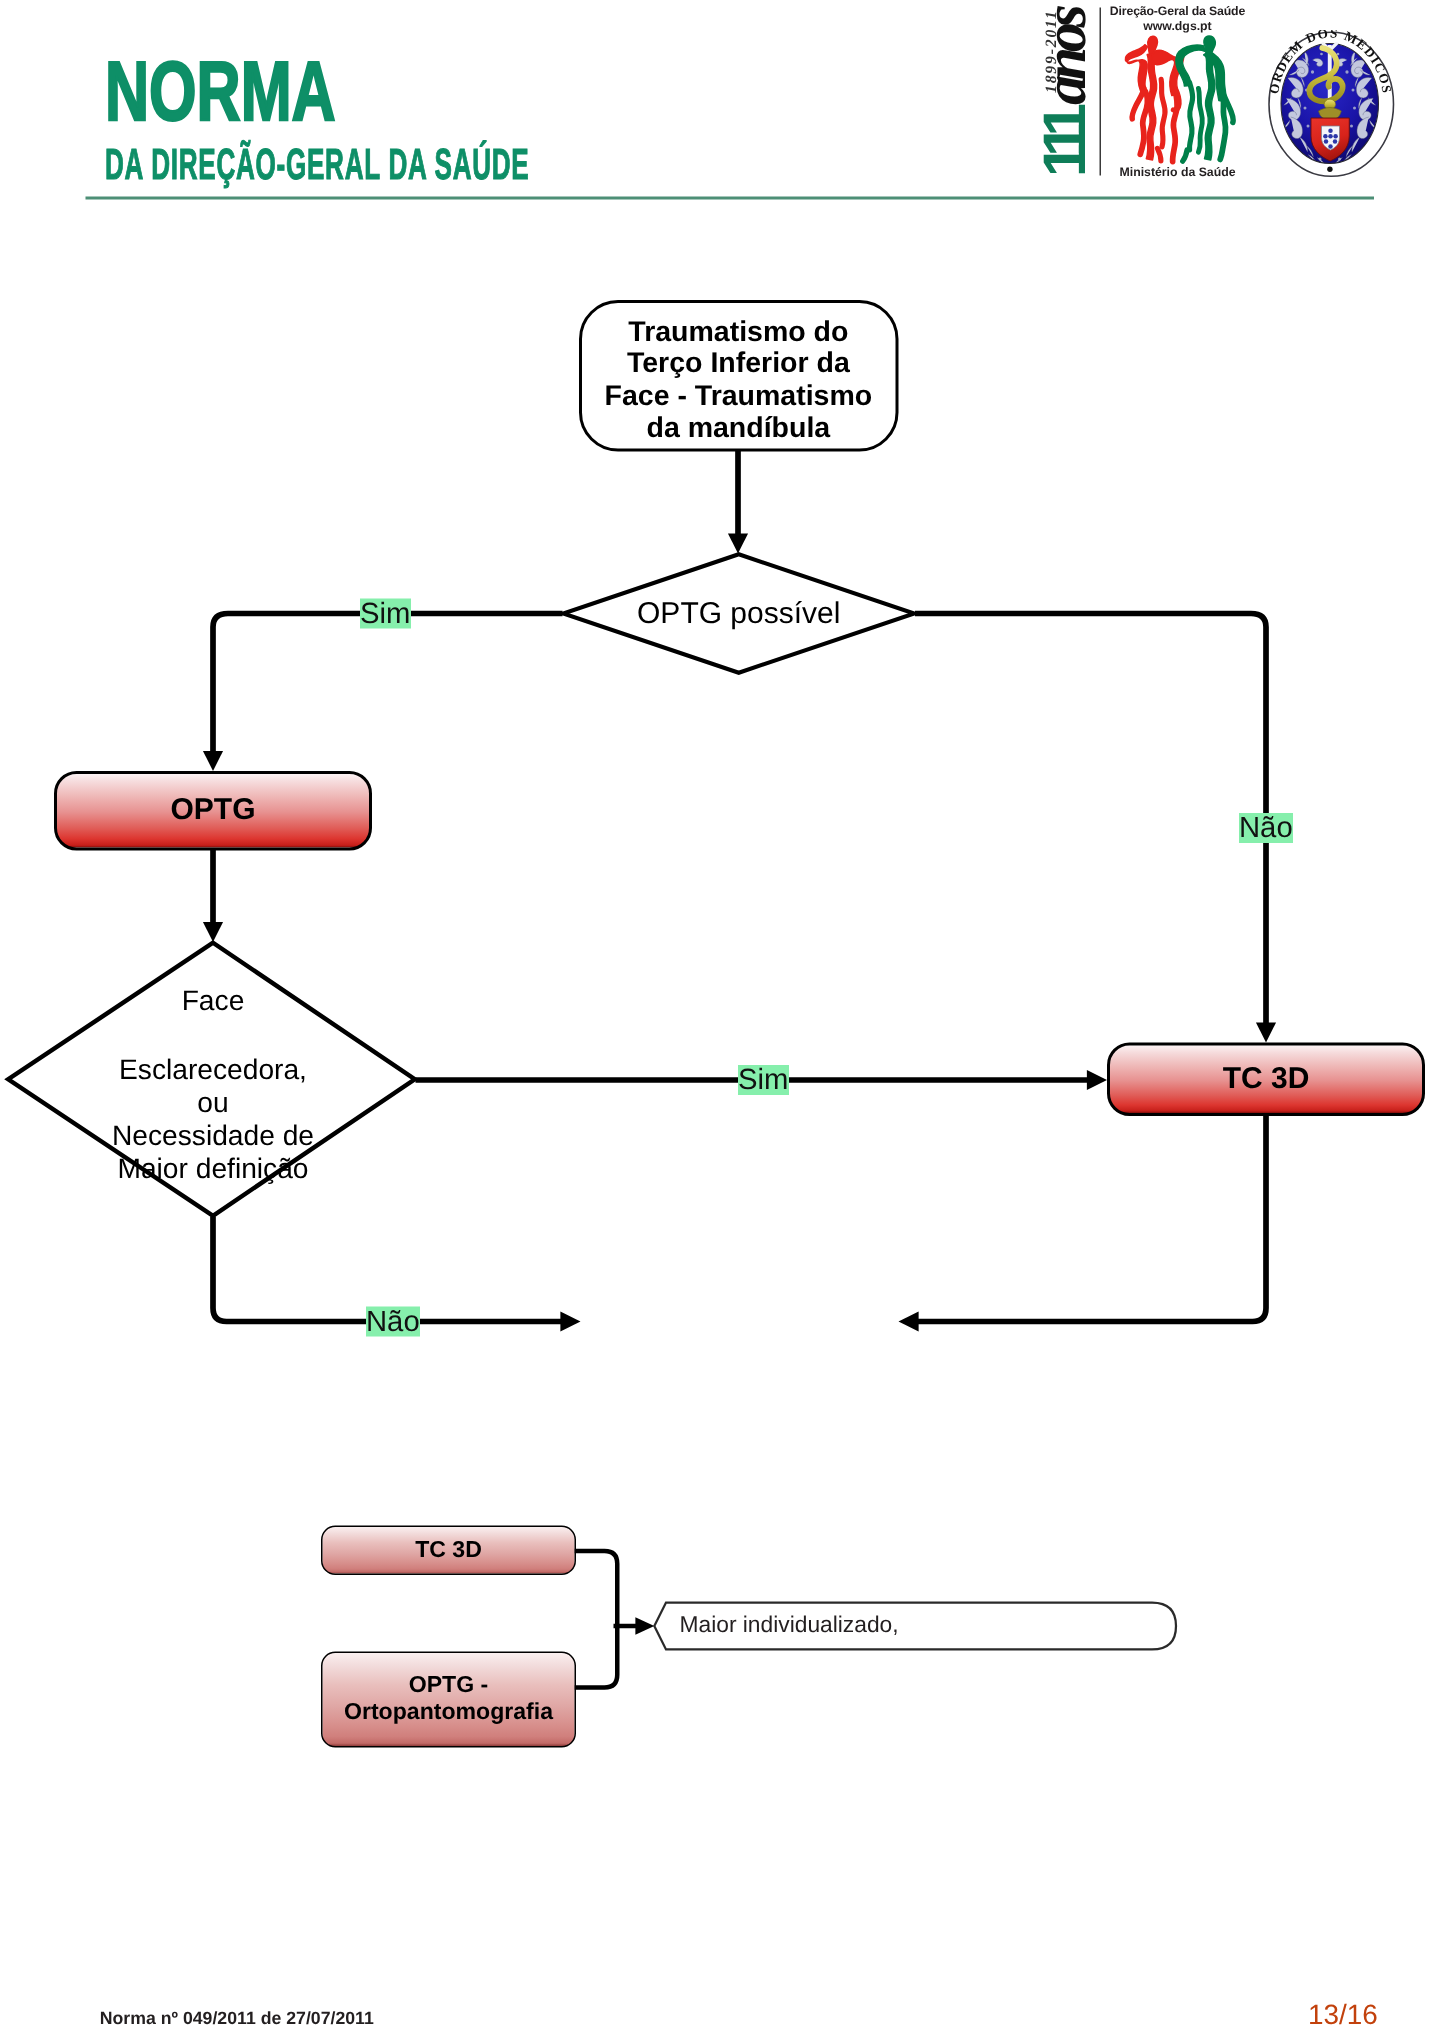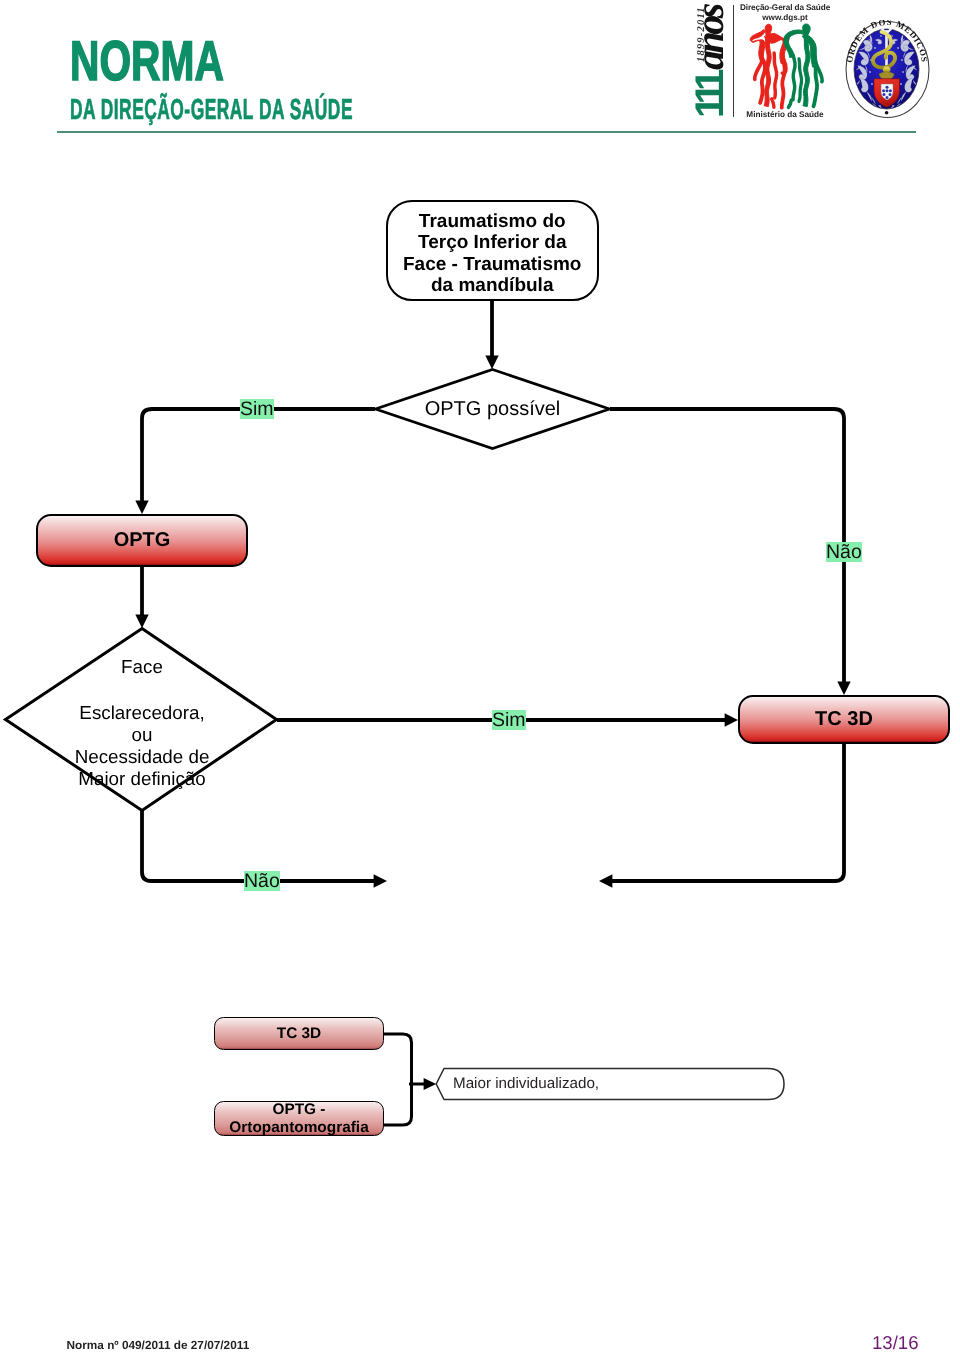--- a/index.html
+++ b/index.html
@@ -58,21 +58,21 @@
           #7ab4e1 70%,#55a0d8 86%,#3589c5 96%,#15405f 100%);}
   .palebox{background:linear-gradient(180deg,#fbf0f0 0%,#f3dede 12%,#e9bfbd 34%,#e0a8a6 56%,
           #d8918e 76%,#d07f7c 90%,#c26a67 97%,#8e3a38 100%);}
   .whitebox{background:#fff;}
   .nlabel{font-family:"Liberation Sans",sans-serif;color:#000;}
   .flab{position:absolute;font-family:"Liberation Sans",sans-serif;font-size:19.5px;
         color:#111;background:#86efac;padding:0;line-height:20px;}
 
   
   .foot-l{left:66.5px;top:1338px;font-size:11.8px;font-weight:600;color:#231f20;letter-spacing:0px;line-height:14px;}
-  .foot-r{left:872px;top:1333px;font-size:18.6px;font-weight:normal;color:#701a75;line-height:19px;}
+  .foot-r{left:872px;top:1333px;font-size:18.6px;font-weight:normal;color:#c2410c;line-height:19px;}
 </style>
 </head>
 <body>
 
 <div id="page">
 
   <div class="abs" id="header">
     <div class="norma-word">NORMA</div>
     <div class="norma-sub">DA DIREÇÃO-GERAL DA SAÚDE</div>
     <div class="hdr-rule"></div>
@@ -358,21 +358,21 @@
 
 
     <div class="flab" style="left:240px;top:399px;">Sim</div>
     <div class="flab" style="left:826px;top:542px;">Não</div>
     <div class="flab" style="left:492px;top:710px;">Sim</div>
     <div class="flab" style="left:244px;top:871px;">Não</div>
 
     <div class="node rrect palebox" style="left:214px;top:1017px;width:170px;height:33px;border-radius:9.5px;border-width:1.9px;">
       <span class="nlabel" style="font-size:15.4px;font-weight:bold;line-height:18px;">TC 3D</span>
     </div>
-    <div class="node rrect palebox" style="left:214px;top:1101px;width:170px;height:35px;border-radius:9.5px;border-width:1.9px;">
+    <div class="node rrect palebox" style="left:214px;top:1101px;width:170px;height:64px;border-radius:9.5px;border-width:1.9px;">
       <div style="display:flex;flex-direction:column;align-items:center;">
       <span class="nlabel" style="font-size:15.4px;font-weight:bold;line-height:17.6px;">OPTG -</span>
       <span class="nlabel" style="font-size:15.4px;font-weight:bold;line-height:17.6px;">Ortopantomografia</span>
       </div>
     </div>
     <div class="node" style="left:453px;top:1074px;width:260px;height:20px;justify-content:flex-start;">
       <span class="nlabel" style="font-size:15.2px;line-height:20px;color:#231f20;">Maior individualizado,</span>
     </div>
   </div>
 

